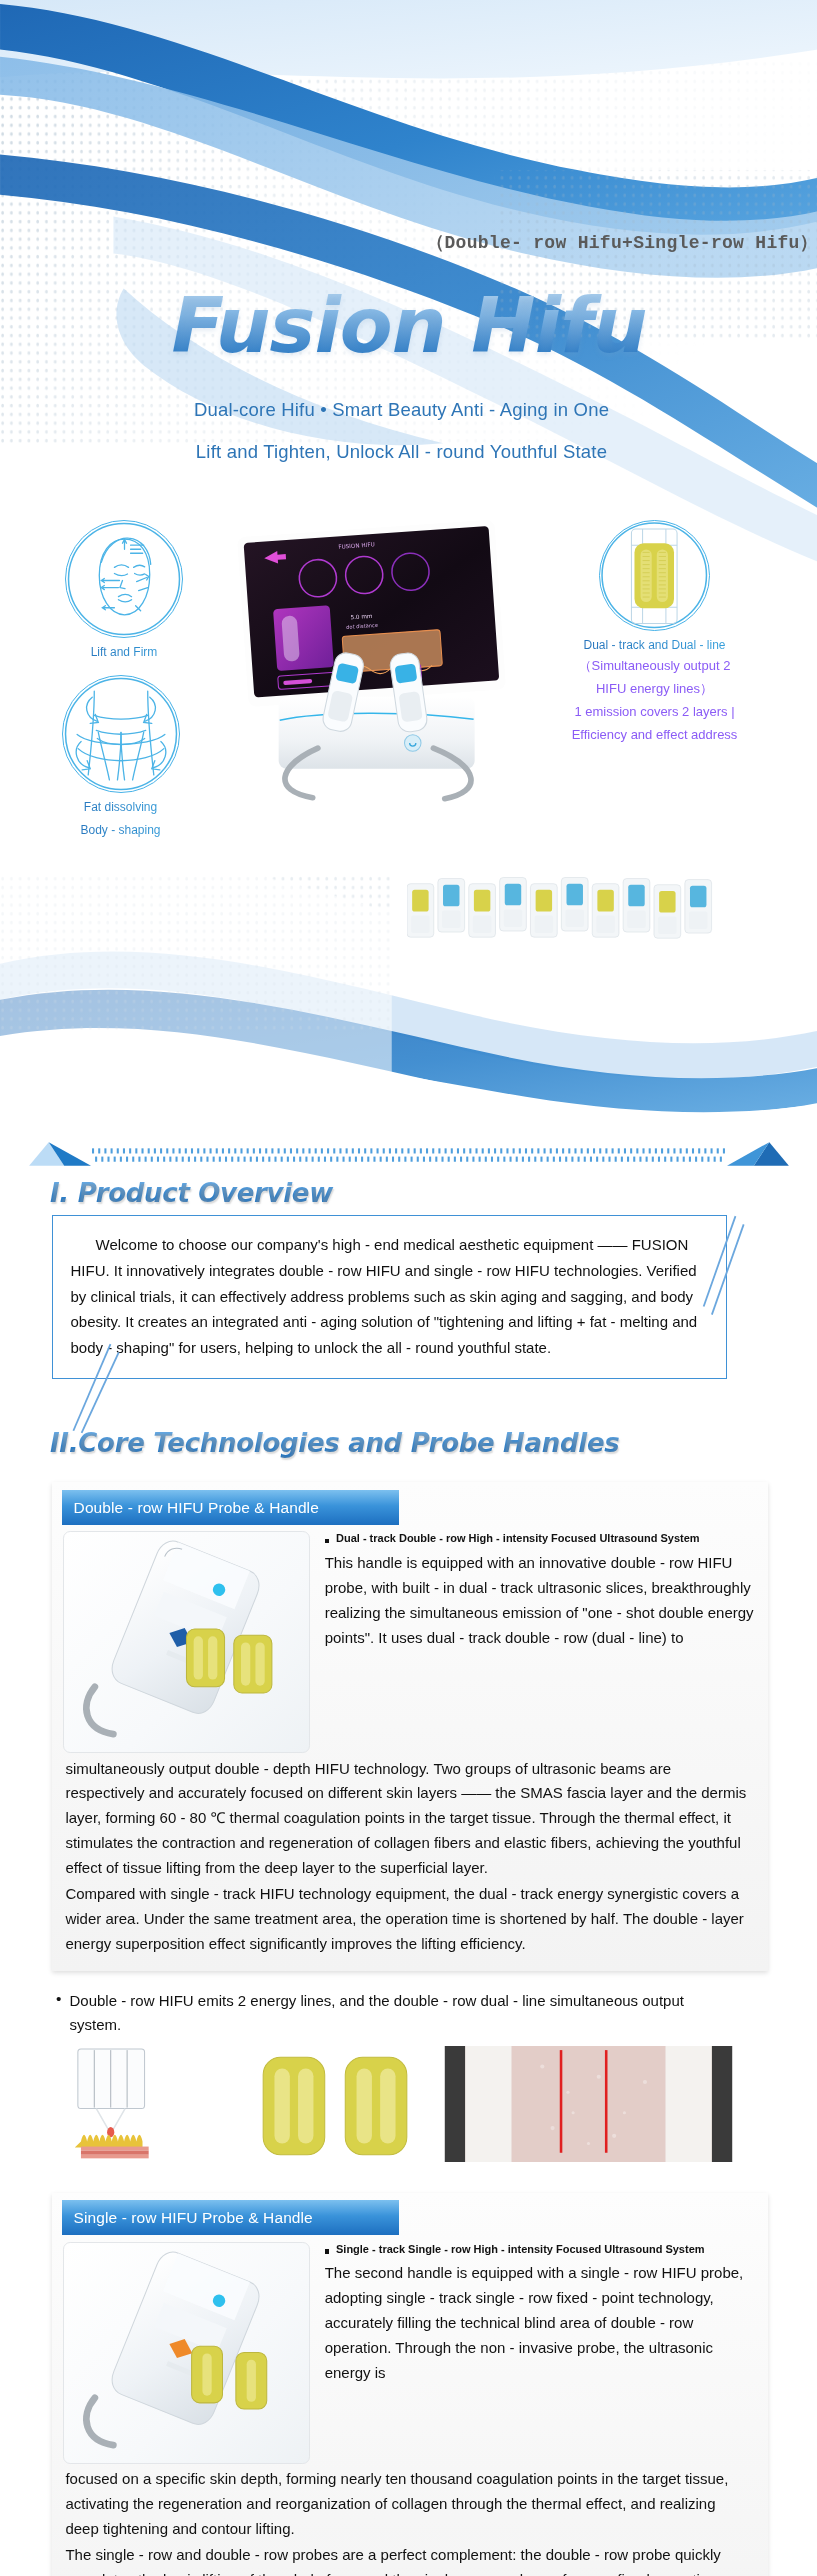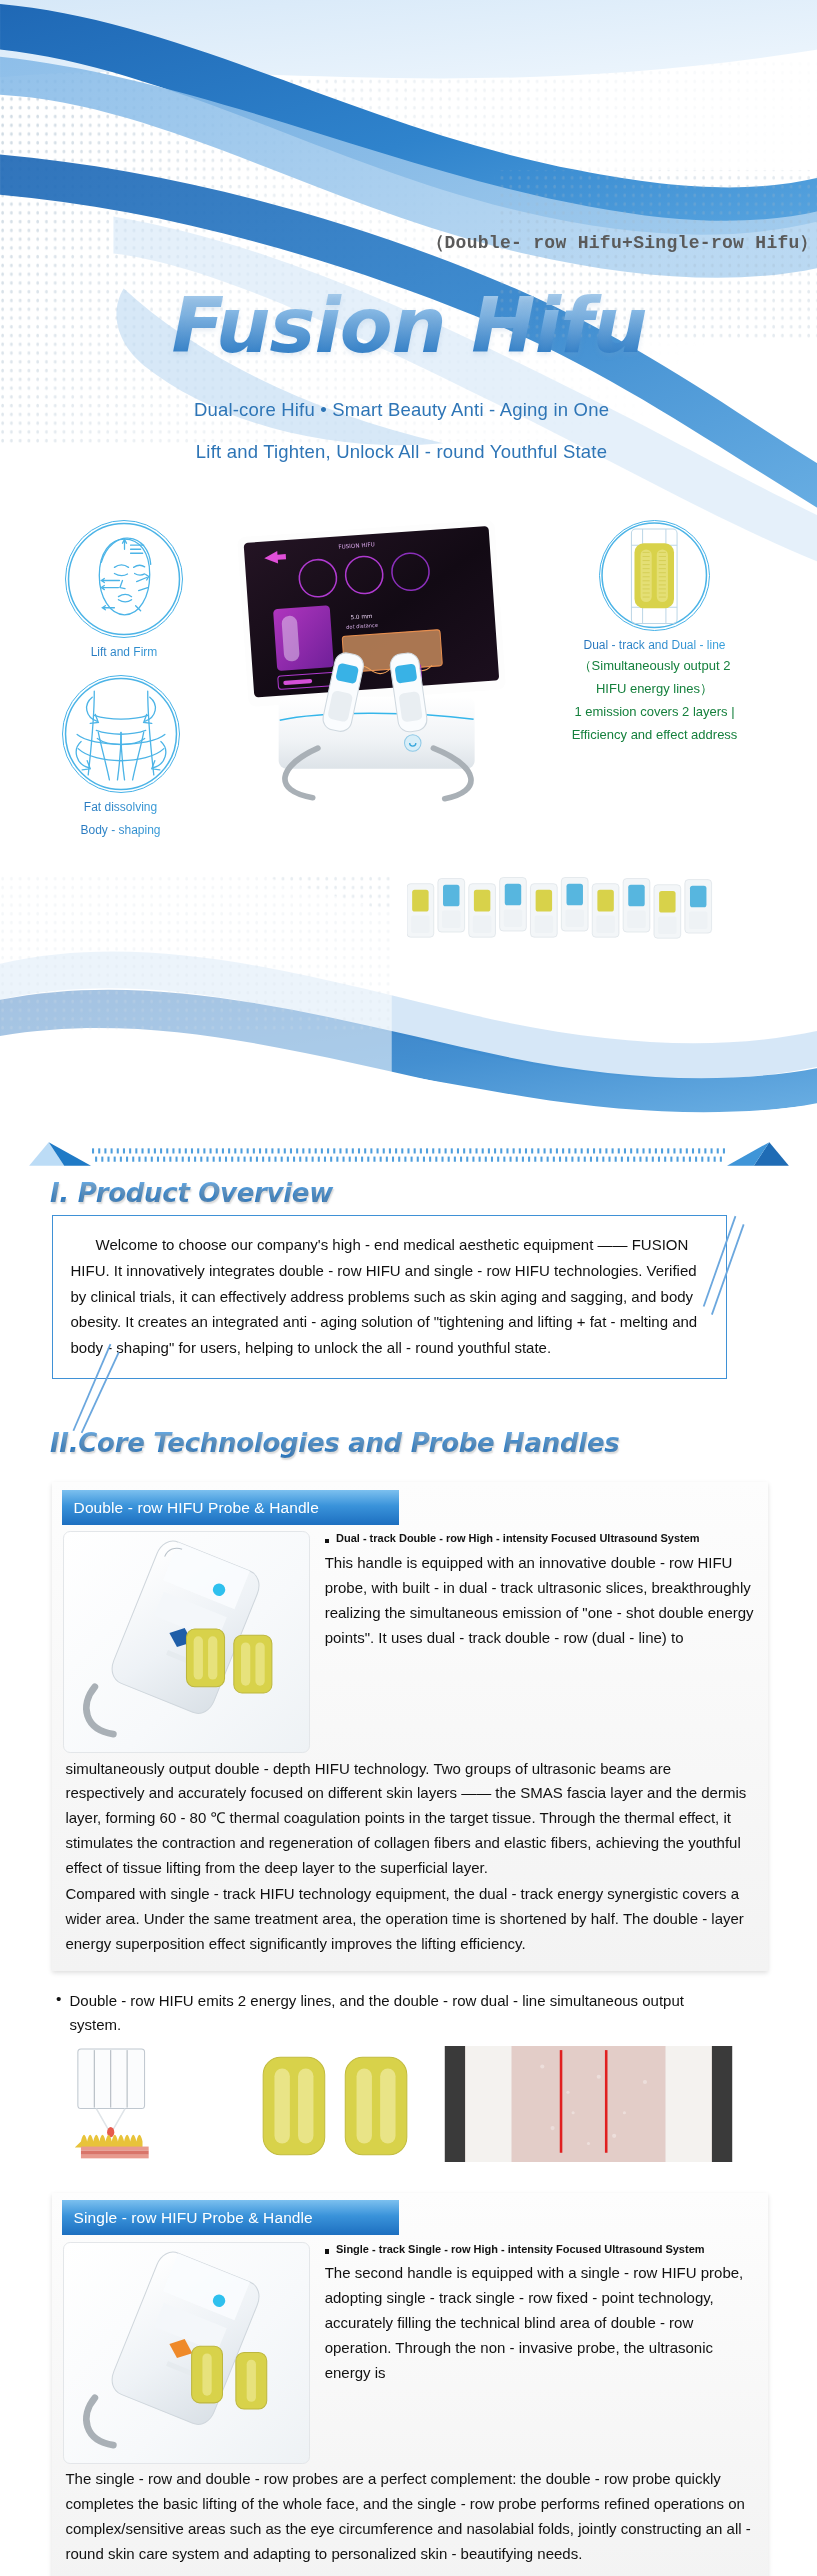--- a/index.html
+++ b/index.html
@@ -76,21 +76,21 @@
     background: linear-gradient(90deg,#1f63b0,#3aaee6);
     -webkit-background-clip: text;
     background-clip: text;
     color: transparent;
     line-height: 1.35;
     margin-top: 6.2px;
     white-space: nowrap;
   }
   .feature-note {
     font-size: 13px;
-    color: #15803d;
+    color: #8b5cf6;
     line-height: 1.45;
     margin-top: 4.1px;
   }
 
   .f-lift { top: 520px; left: 39px; width: 170px; }
   .f-fat  { top: 675px; left: 28px; width: 185px; }
   .f-dual { top: 520px; left: 536px; width: 237px; }
 
   
   .machine {
@@ -871,20 +871,21 @@
             </g>
             <path d="M60,300 C30,336 40,384 96,392" stroke="#a9b0b6" stroke-width="13" fill="none" stroke-linecap="round"></path>
           </svg>
         </div>
         <div class="probe-text">
           <div class="probe-head">Single - track Single - row High - intensity Focused Ultrasound System</div>
           <div class="probe-para">The second handle is equipped with a single - row HIFU probe, adopting single - track single - row fixed - point technology, accurately filling the technical blind area of double - row operation. Through the non - invasive probe, the ultrasonic energy is</div>
         </div>
       </div>
       <div class="probe-flow">
+        <p>focused on a specific skin depth, forming nearly ten thousand coagulation points in the target tissue, activating the regeneration and reorganization of collagen through the thermal effect, and realizing deep tightening and contour lifting.</p>
         <p>The single - row and double - row probes are a perfect complement: the double - row probe quickly completes the basic lifting of the whole face, and the single - row probe performs refined operations on complex/sensitive areas such as the eye circumference and nasolabial folds, jointly constructing an all - round skin care system and adapting to personalized skin - beautifying needs.</p>
       </div>
     </div>
 
   </div>
 
 </div>
 
 
 </body></html>

